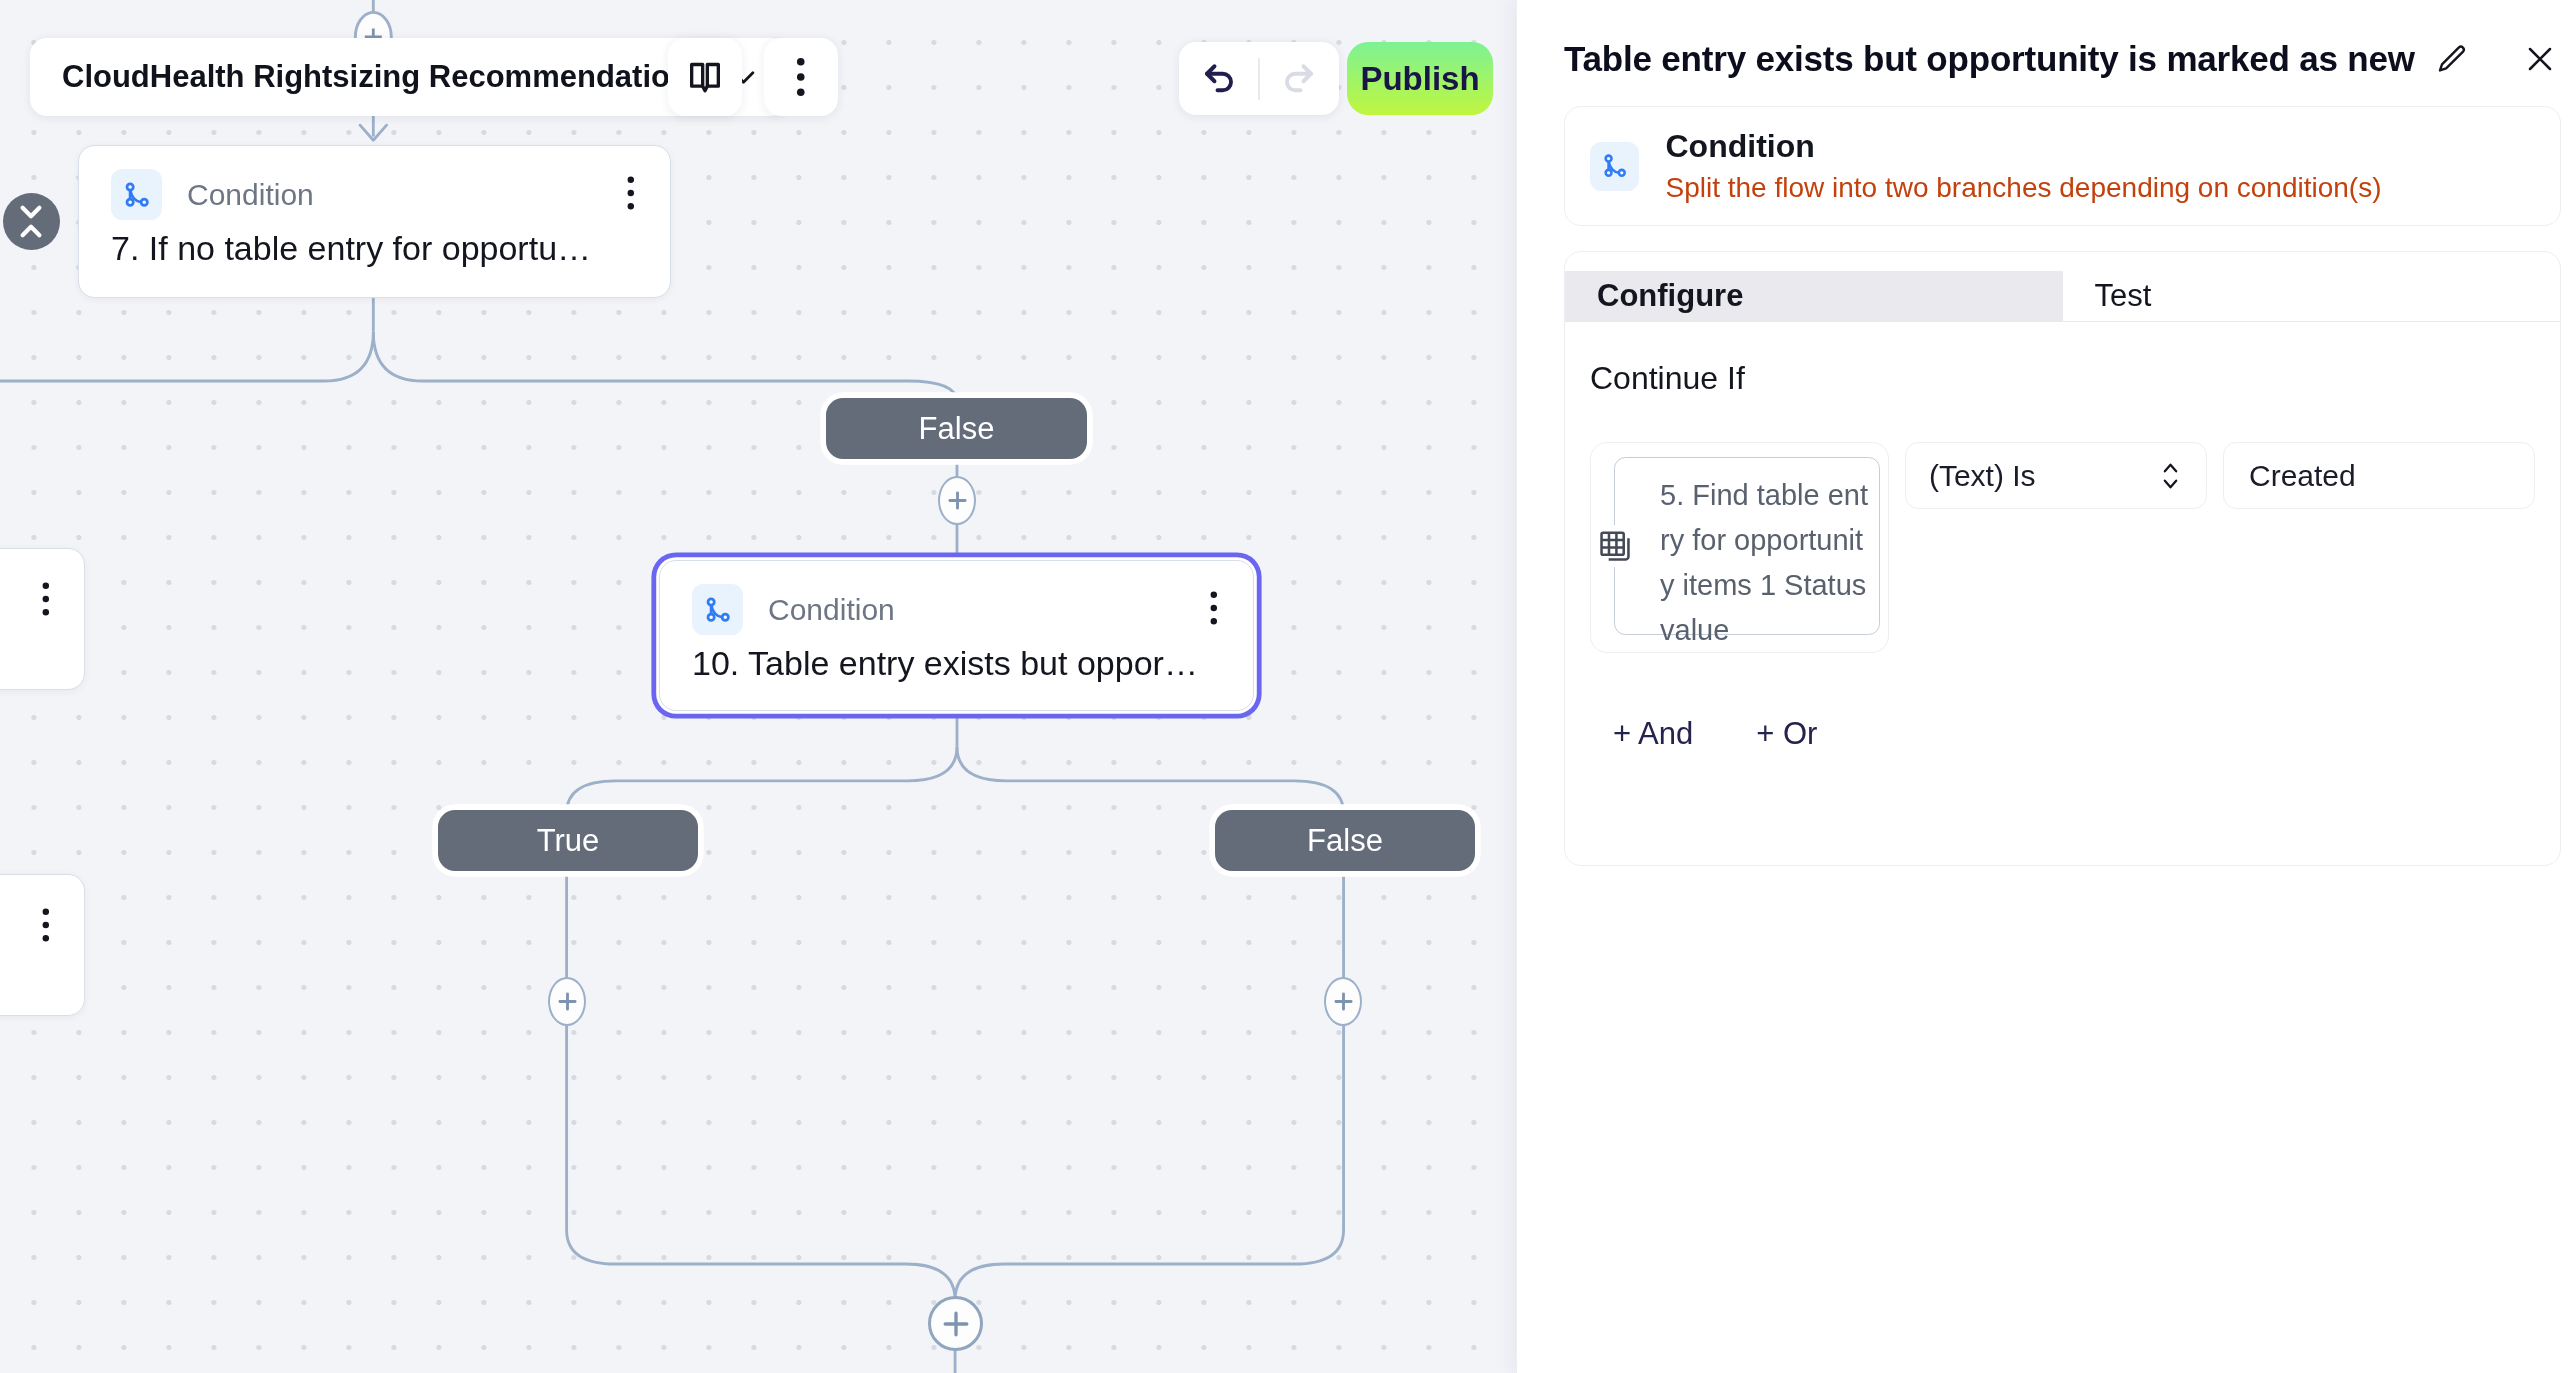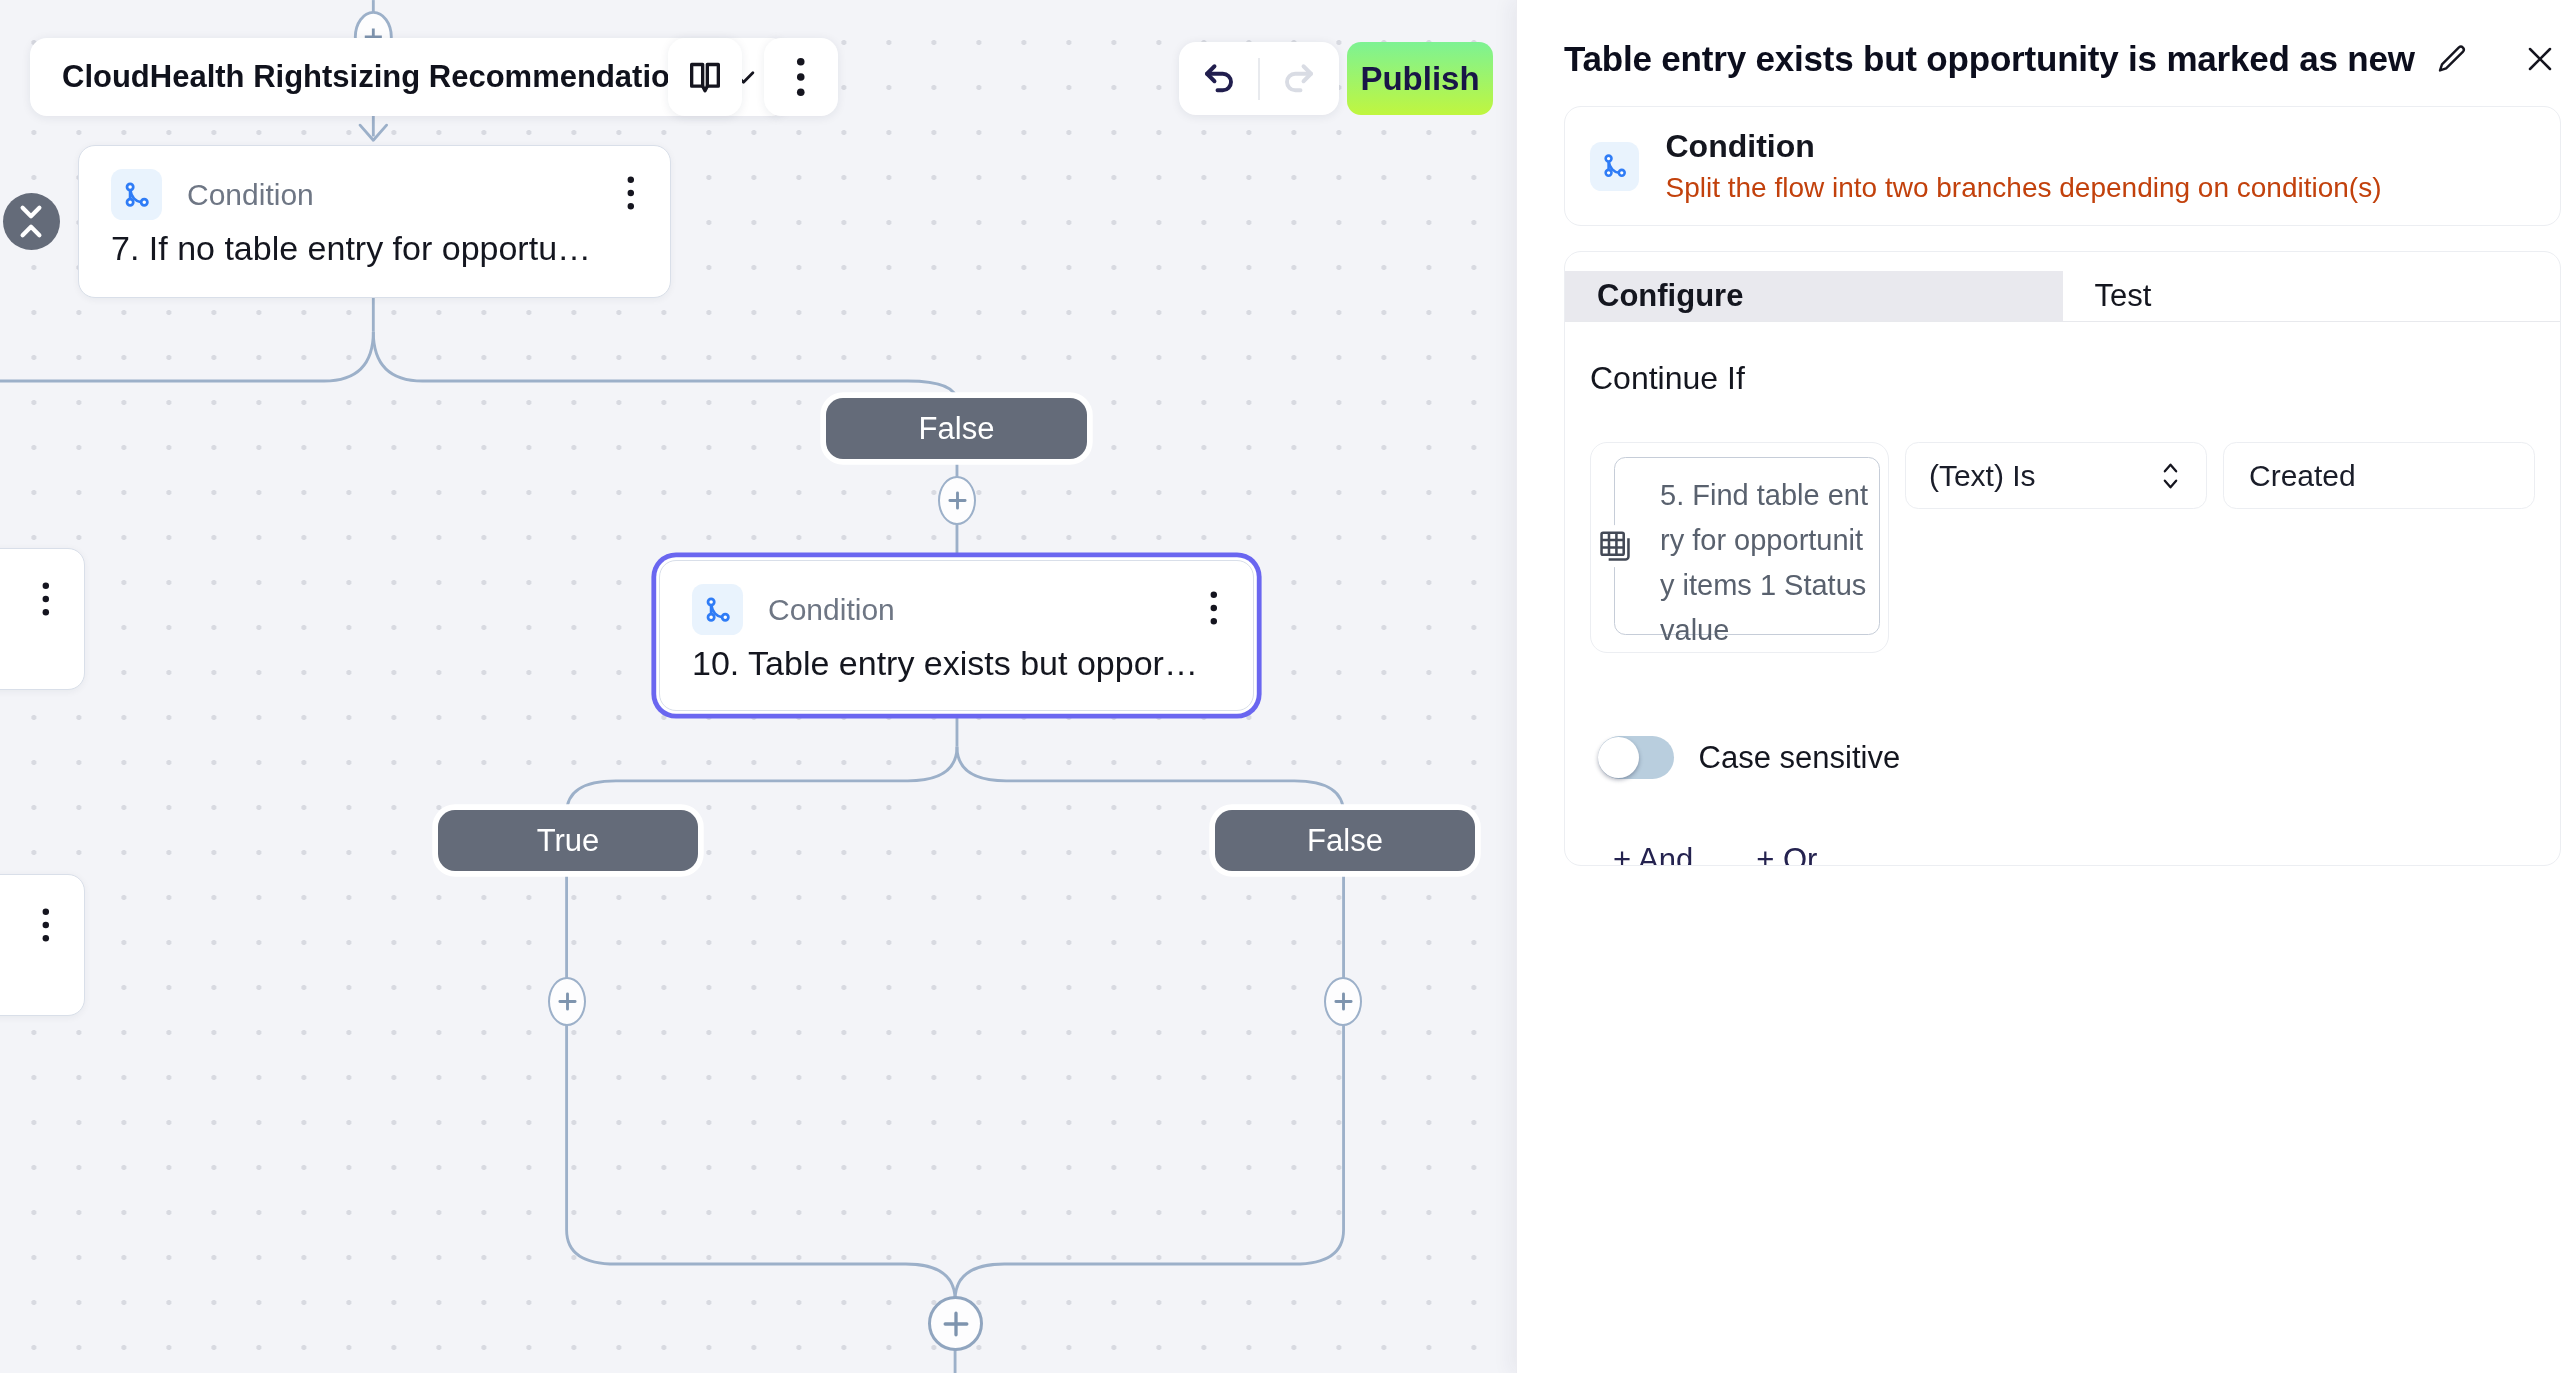--- a/index.html
+++ b/index.html
@@ -49,21 +49,21 @@
   .hdr-item { position:absolute; top:38px; background:#fff; border-radius:17px;
     box-shadow:0 1.9px 9.5px rgba(25,35,65,.08); display:flex; align-items:center; }
   .flow-select { left:30px; height:78px; padding:0 32px; gap:25px; cursor:pointer; }
   .flow-select span { font-size:31px; font-weight:600; color:#10121c; white-space:nowrap; }
   .icon-btn { width:74px; height:78px; justify-content:center; cursor:pointer; }
   .undo-group { left:1179px; top:42px; height:73px; }
   .undo-half { width:79px; height:73px; display:flex; align-items:center;
     justify-content:center; cursor:pointer; }
   .undo-div { width:1.9px; height:42px; background:#e8eaee; }
   .publish-btn { position:absolute; left:1347px; top:42px; width:146px; height:73px;
-    border:none; border-radius:14px; cursor:pointer;
+    border:none; border-radius:21px; cursor:pointer;
     background:linear-gradient(180deg,#7df293 0%,#c0f63f 100%);
     font-family:inherit; font-size:33px; font-weight:700; color:#191647; }
 
   
   .panel { position:absolute; left:1516px; top:0; width:1060px; height:1374px;
     background:#fff; border-left:0.9px solid #ececf1;
     box-shadow:-7.6px 0 17px rgba(30,40,70,.05); padding:38px 16px 0 47px; }
   .panel-title-row { display:flex; align-items:center; width:997px; }
   .panel-title { font-size:35px; font-weight:700; color:#0c0e1d; letter-spacing:-0.2px; }
   .pencil-btn { margin-left:21px; cursor:pointer; display:flex; }
@@ -346,26 +346,20 @@
             <svg width="25" height="34" viewBox="0 0 26 36" fill="none" stroke="#15151f" stroke-width="2.4" stroke-linecap="round" stroke-linejoin="round">
                 <path d="M7 13 L13 6 L19 13"></path>
                 <path d="M7 23 L13 30 L19 23"></path>
               </svg>
           </span>
         </div>
 
         <input class="value-input" type="text" value="Created" style="">
       </div>
 
-      <div class="toggle-row">
-        <div class="toggle">
-          <div class="toggle-knob"></div>
-        </div>
-        <span class="toggle-label">Case sensitive</span>
-      </div>
 
       <div class="andor-row">
         <span class="andor">+ And</span>
         <span class="andor">+ Or</span>
       </div>
     </div>
   </div>
 </div>
 
 

